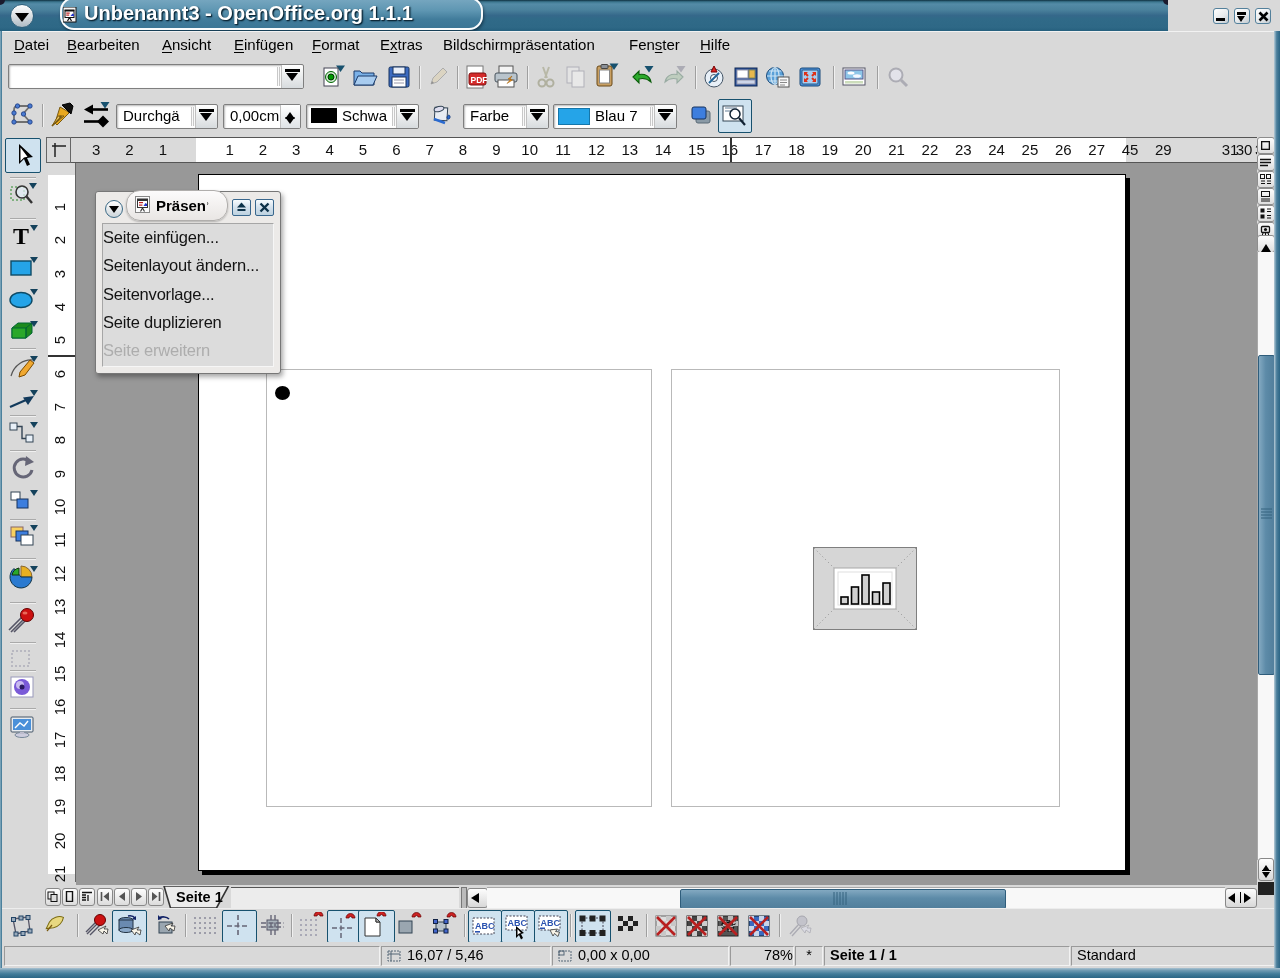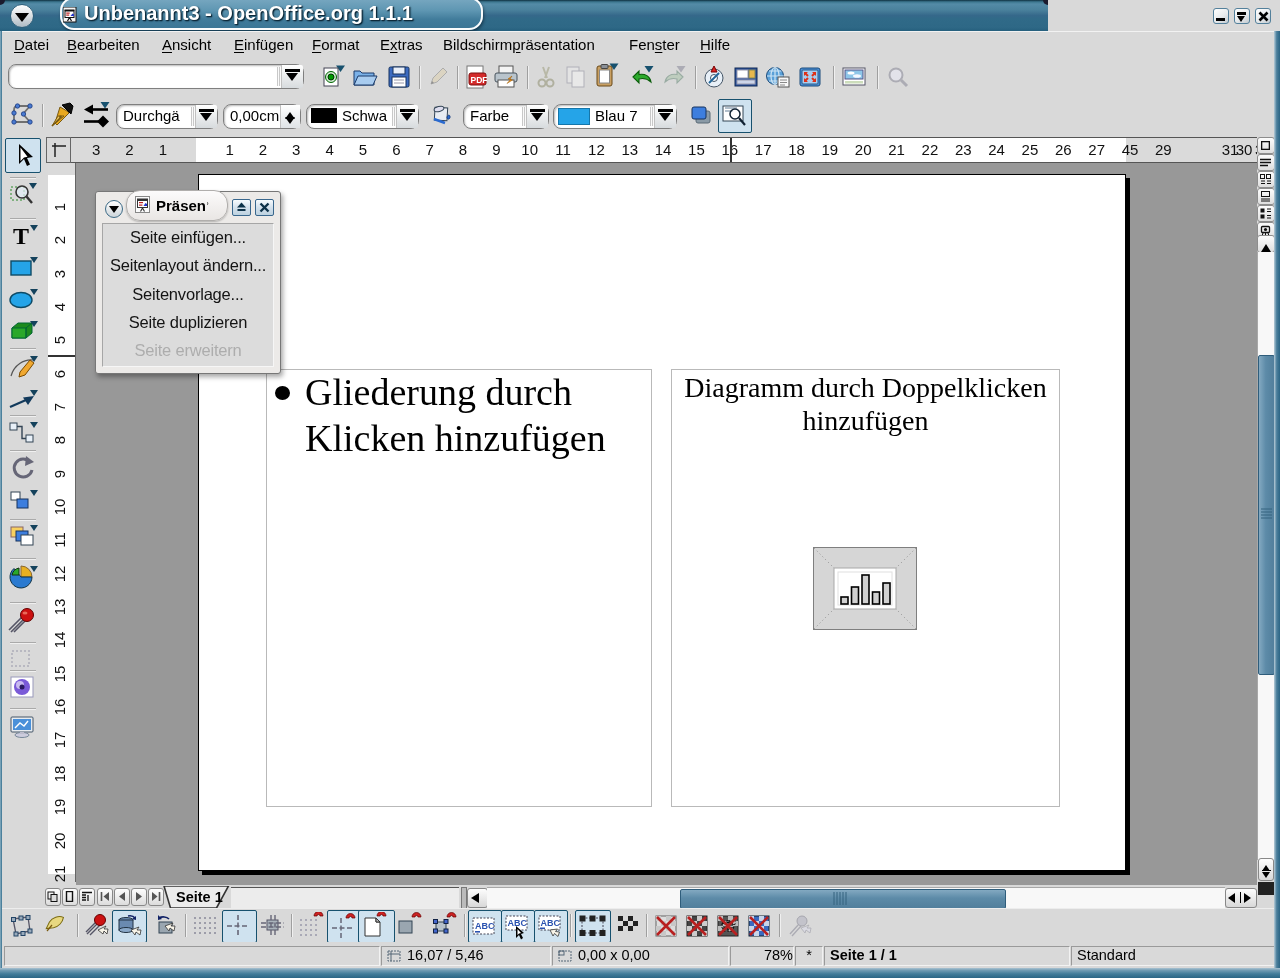--- a/index.html
+++ b/index.html
@@ -1,19 +1,19 @@
 <!DOCTYPE html>
 <html><head><meta charset="utf-8">
 <style>
 html,body{margin:0;padding:0;width:1280px;height:978px;overflow:hidden;
  font-family:"Liberation Sans",sans-serif;background:#1b1b2e;}
 #win{position:absolute;left:0;top:0;width:1280px;height:978px;background:#d9d9d9;}
 svg{position:absolute;}
 
-#titlebar{position:absolute;left:0;top:0;width:1048px;height:31px;
+#titlebar{position:absolute;left:0;top:0;width:1168px;height:31px;
  background:linear-gradient(#0e2f3f 0%,#3c768f 6%,#548ba7 13%,#4a819c 32%,#35688a 50%,#306a88 60%,#2e6886 88%,#26607e 100%);}
 #titlebar:before{content:"";position:absolute;left:0;top:0;width:5px;height:5px;background:#1b1b2e;border-bottom-right-radius:6px;}
 #titlebar:after{content:"";position:absolute;right:0;top:0;width:5px;height:5px;background:#1b1b2e;border-bottom-left-radius:6px;}
 #menuknob{position:absolute;left:10px;top:4px;width:22px;height:22px;border-radius:50%;
  background:linear-gradient(#ffffff,#d6dbdf 55%,#aebbc4);border:1px solid #2e607c;}
 #menuknob:after{content:"";position:absolute;left:4px;top:8px;border:7px solid transparent;border-top:9px solid #000;}
 #titletab{position:absolute;left:60px;top:-3px;width:419px;height:29px;border-radius:14px;
  border:2px solid #fafcfd;
  background:linear-gradient(#77a7c0,#5e96b2 40%,#417c9b 70%,#3b7696 100%);
  box-shadow:1px 2px 3px rgba(0,10,25,.45);}
@@ -22,21 +22,21 @@
 .wbtn{position:absolute;top:8px;width:14px;height:14px;border-radius:3px;
  background:linear-gradient(145deg,#ffffff,#e8ebed 55%,#c2cad0);border:1px solid #53809b;}
 
 #menubar{position:absolute;left:2px;top:31px;width:1276px;height:27px;background:#d9d9d9;
  border-top:1px solid #f2f2f2;font-size:15px;color:#000;}
 #menubar span.mi{position:absolute;top:4px;}
 
 #funcbar{position:absolute;left:2px;top:58px;width:1276px;height:38px;background:#d9d9d9;
  border-top:1px solid #ededed;border-bottom:1px solid #bdbdbd;}
 #objbar{position:absolute;left:2px;top:97px;width:1276px;height:38px;background:#d9d9d9;}
-.kcombo{position:absolute;height:23px;background:#fff;border:1px solid #7f7f7f;border-radius:8px;
+.kcombo{position:absolute;height:23px;background:#fff;border:1px solid #7f7f7f;border-radius:2px;
  box-shadow:inset 1px 1px 2px rgba(0,0,0,.28);font-size:15px;}
 .kdrop{position:absolute;right:0px;top:0px;bottom:0px;width:21px;
  background:linear-gradient(#ffffff,#e9ebec 55%,#d7dbde);border-left:1px solid #c0c0c0;border-radius:0 2px 2px 0;}
 .kdrop:before{content:"";position:absolute;left:-5px;top:2px;bottom:2px;width:4px;
  background:repeating-linear-gradient(90deg,#c8c8c8 0 1px,#fafafa 1px 2px);}
 .karr{position:absolute;left:4px;top:6px;width:0;height:0;border:6.5px solid transparent;border-top:8px solid #000;}
 .kbar{position:absolute;left:3px;top:4px;width:15px;height:2.5px;background:#000;}
 .tsep{position:absolute;top:7px;width:1px;height:23px;background:#9f9f9f;box-shadow:1px 0 0 #f0f0f0;}
 .micon{position:absolute;width:26px;height:26px;}
 
@@ -56,21 +56,21 @@
 
 #canvas{position:absolute;left:76px;top:163px;width:1181px;height:722px;background:#989898;overflow:hidden;}
 #page{position:absolute;left:122px;top:11px;width:926px;height:695px;background:#fff;
  border:1px solid #000;box-shadow:4px 4px 0 #000;}
 .pbox{position:absolute;border:1px solid #b9b9b9;font-family:"Liberation Serif",serif;color:#000;}
 
 #palette{position:absolute;left:95px;top:191px;width:184px;height:181px;
  background:#eceae8;border:1px solid #777;border-radius:3px;box-shadow:2px 3px 5px rgba(0,0,0,.35);z-index:50;}
 #palbody{position:absolute;left:6px;top:31px;width:170px;height:142px;background:#dcdcdc;
  border:1px solid #a6a6a6;border-right-color:#f6f6f6;border-bottom-color:#f6f6f6;}
-.palitem{position:absolute;width:170px;text-align:center;font-size:16.5px;color:#141414;letter-spacing:-0.2px;}
+.palitem{position:absolute;width:170px;text-align:left;font-size:16.5px;color:#141414;letter-spacing:-0.2px;}
 #paltab{position:absolute;left:30px;top:-2px;width:100px;height:29px;border-radius:14px;
  background:linear-gradient(#fcfbfb,#e9e6e4);border:1.5px solid #b0aeac;box-shadow:0 1px 2px rgba(0,0,0,.25);}
 #palknob{position:absolute;left:9px;top:8px;width:16px;height:16px;border-radius:50%;
  background:linear-gradient(#fff,#cdd5da);border:1px solid #3c6a86;}
 #palknob:after{content:"";position:absolute;left:3px;top:5px;border:5px solid transparent;border-top:7px solid #000;}
 .palbtn{position:absolute;top:7px;width:17px;height:15px;border:1px solid #39678d;border-radius:2px;
  background:linear-gradient(#f7fbfe,#d4e1ec 50%,#bdd2e0);}
 
 #rightcol{position:absolute;left:1257px;top:135px;width:17px;height:750px;background:#d9d9d9;}
 .vbtn{position:absolute;left:0;width:16px;height:15px;background:linear-gradient(#fcfcfc,#dedede);
@@ -506,24 +506,22 @@
       <rect x="7" y="6" width="18" height="11" fill="#4a90d9"></rect>
       <path d="M9 15 L14 10 L18 13 L22 8" stroke="#fff" stroke-width="1.4" fill="none"></path>
       <ellipse cx="16" cy="22" rx="7" ry="2.5" fill="#ccd" stroke="#789"></ellipse>
       <rect x="14" y="19" width="4" height="2" fill="#bbc"></rect>
     </svg>
   </div>
   <div id="canvas">
     <div id="page">
       <div class="pbox" style="left:67px;top:194px;width:384px;height:436px;">
         <div style="position:absolute;left:8px;top:16px;width:15px;height:14px;border-radius:50%;background:#000;"></div>
-        <div style="position:absolute;left:38px;top:0px;font-size:38px;line-height:45.5px;">Gliederung durch<br>Klicken hinzufügen</div>
       </div>
       <div class="pbox" style="left:472px;top:194px;width:387px;height:436px;">
-        <div style="position:absolute;left:0;top:1px;width:100%;text-align:center;font-size:28px;line-height:33px;">Diagramm durch Doppelklicken<br>hinzufügen</div>
         <div style="position:absolute;left:141px;top:177px;width:102px;height:81px;background:#d6d6d6;border:1px solid #7f7f7f;">
           <svg style="left:0;top:0" width="102" height="81" viewBox="0 0 102 81">
             <path d="M0 0 L21 21 M102 0 L81 21 M0 81 L21 60 M102 81 L81 60" stroke="#909090" stroke-width="1" stroke-dasharray="1 3"></path>
             <rect x="20" y="20" width="62" height="41" fill="#fff" stroke="#a8a8a8"></rect>
             <rect x="24" y="24" width="54" height="33" fill="#fff" stroke="#e0e0e0"></rect>
             <g stroke="#000" stroke-width="1.6">
               <rect x="27" y="49" width="7" height="7" fill="#d0d0d0"></rect>
               <rect x="37.5" y="39" width="7" height="17" fill="#d0d0d0"></rect>
               <rect x="48" y="27" width="7" height="29" fill="#d0d0d0"></rect>
               <rect x="58.5" y="44" width="7" height="12" fill="#d0d0d0"></rect>

